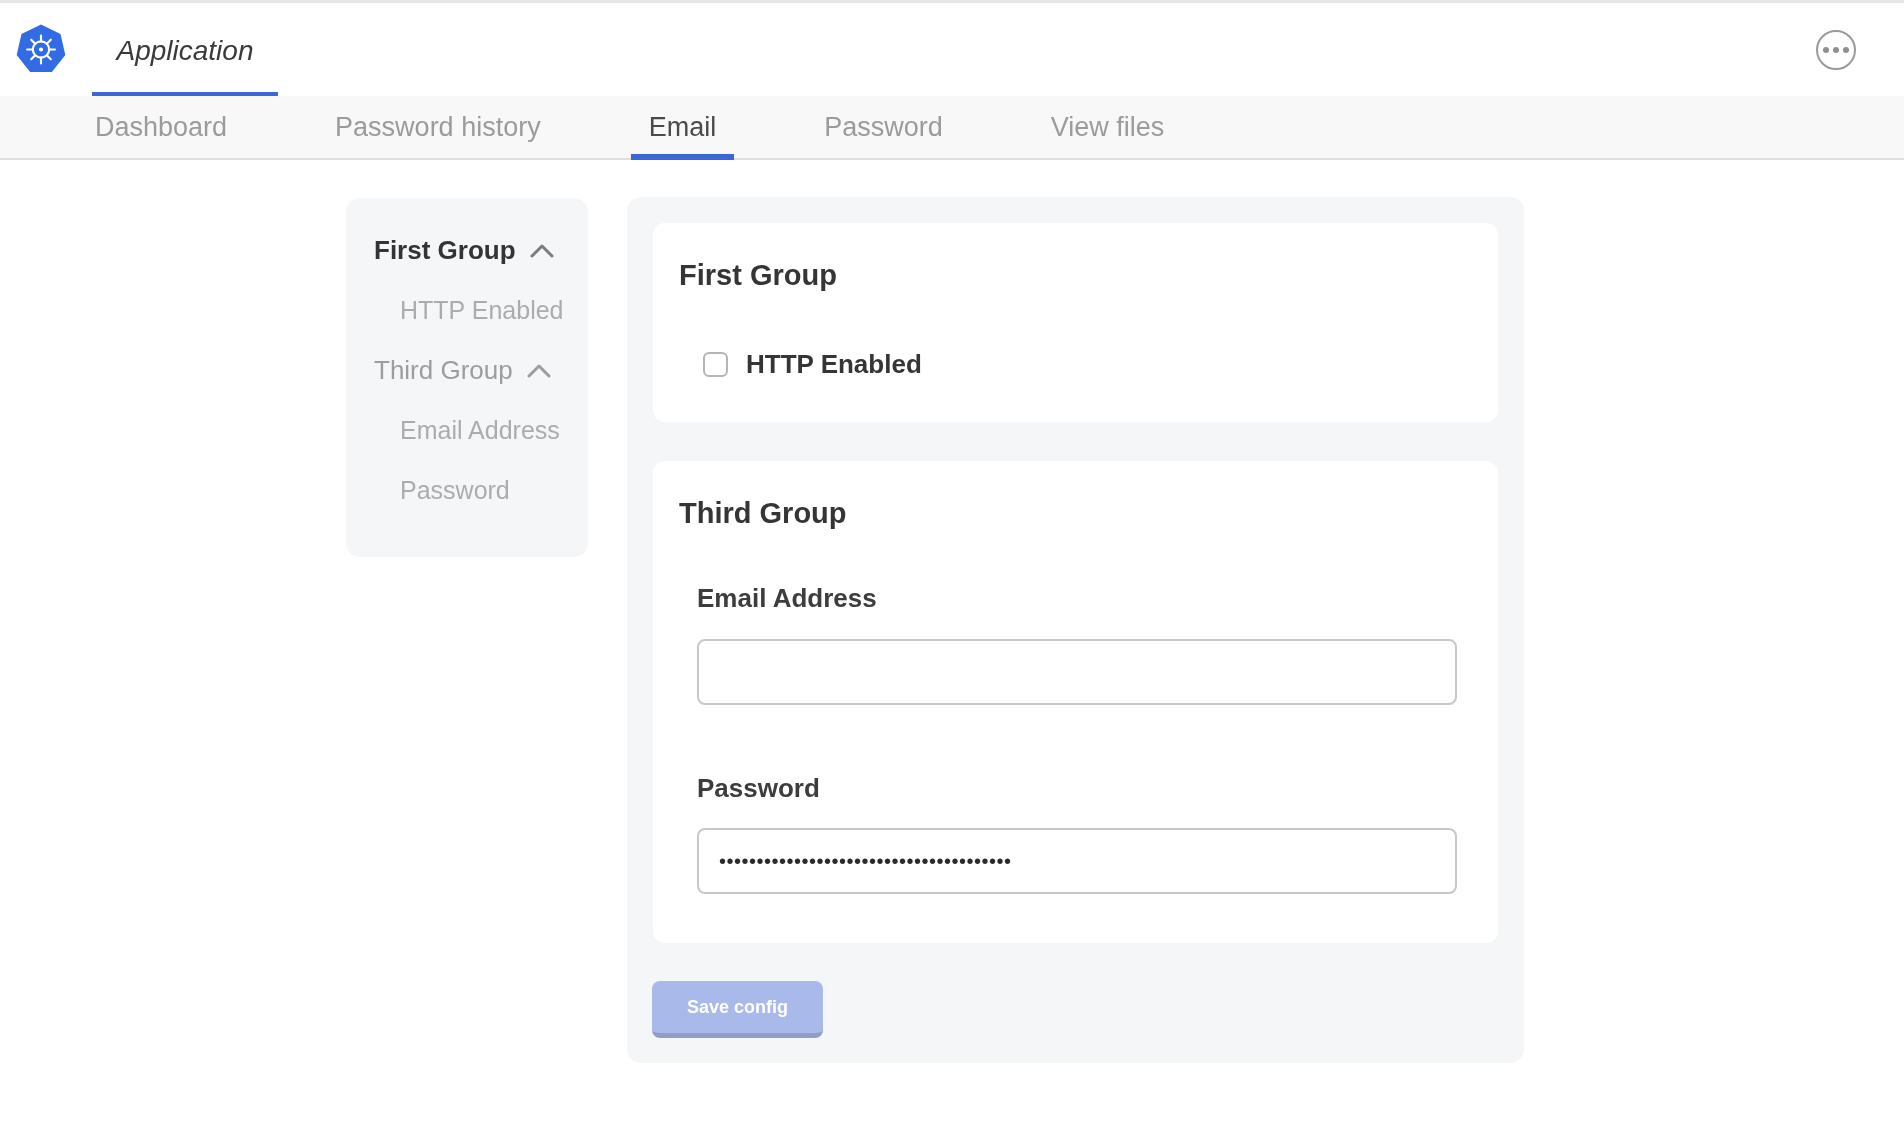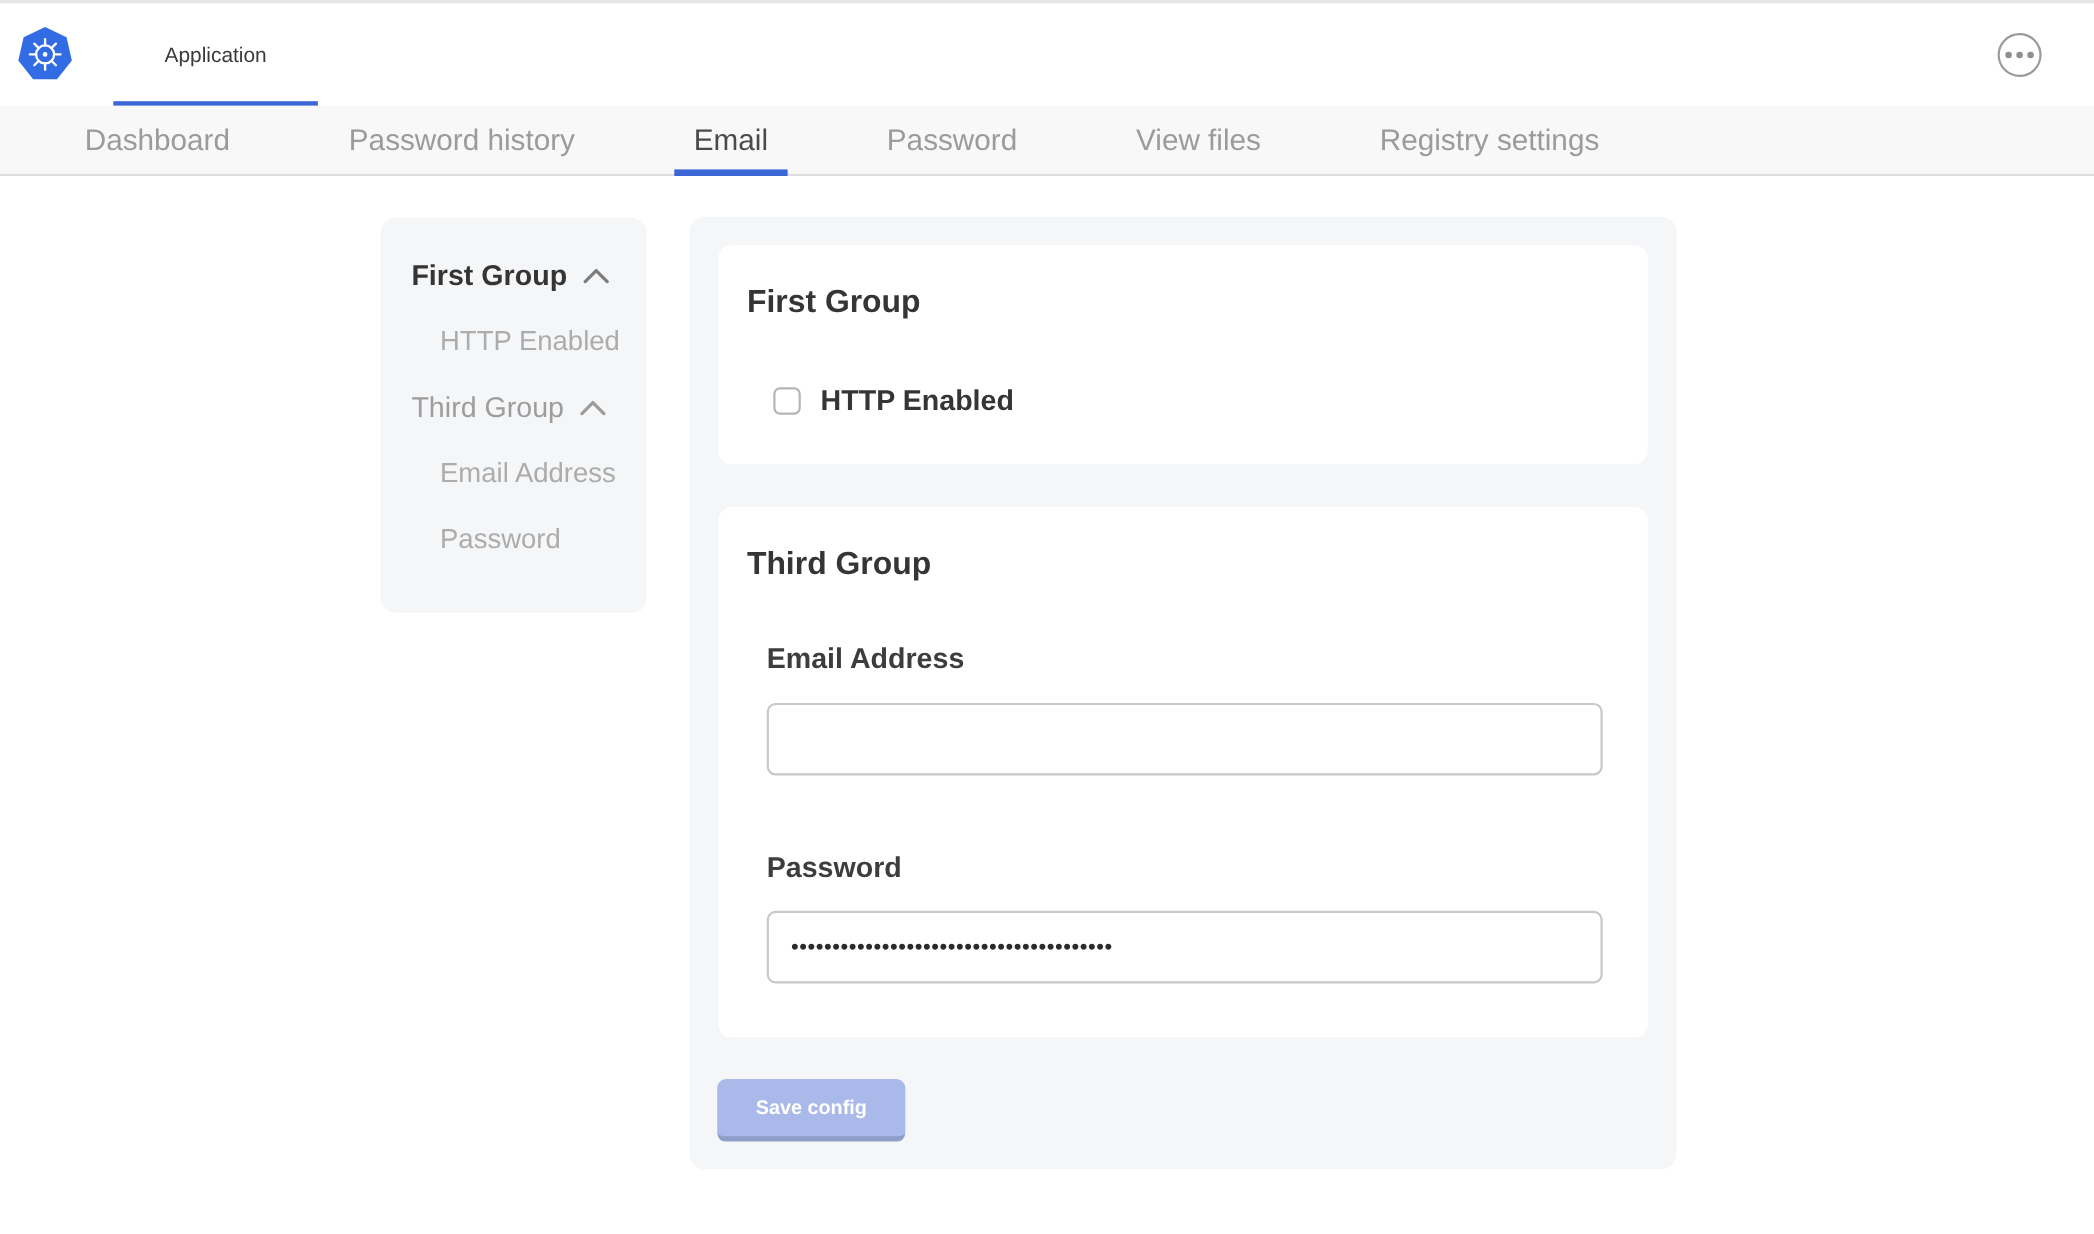--- a/index.html
+++ b/index.html
@@ -4,35 +4,35 @@
 <style>
   * { margin:0; padding:0; box-sizing:border-box; }
   html,body { width:1904px; height:1122px; background:#ffffff;
               font-family:"Liberation Sans", sans-serif; overflow:hidden; }
   .page { position:relative; width:1904px; height:1122px; }
 
   
   .header { position:absolute; left:0; top:0; width:1904px; height:96px;
             background:#ffffff; border-top:3px solid #e6e6e6; }
   .logo { position:absolute; left:16px; top:20px; width:50px; height:53px; }
-  .app-tab { position:absolute; left:103px; top:0; width:186px; height:96px;
+  .app-tab { position:absolute; left:92px; top:0; width:186px; height:96px;
              display:flex; align-items:center; justify-content:center;
-             font-size:19px; color:#3a3a3a; cursor:pointer; }
+             font-size:28px; color:#3a3a3a; cursor:pointer;font-style:italic; }
   .app-tab::after { content:""; position:absolute; left:0; right:0; bottom:0;
                     height:7px; background:#3a66d6; }
   .menu-btn { position:absolute; left:1816px; top:27px; width:40px; height:40px;
               border:2px solid #9a9a9a; border-radius:50%; background:#fff;
               display:flex; align-items:center; justify-content:center; gap:4px;
               cursor:pointer; }
   .menu-btn i { width:6px; height:6px; border-radius:50%; background:#8f8f8f; display:block; }
 
   
   .navbar { position:absolute; left:0; top:96px; width:1904px; height:64px;
             background:#f8f8f9; border-bottom:2px solid #dedede;
-            display:flex; align-items:stretch; padding-left:59px; gap:72px; }
+            display:flex; align-items:stretch; padding-left:77px; gap:72px; }
   .tab { display:flex; align-items:center; padding:0 18px; font-size:27px;
          color:#9b9b9b; cursor:pointer; position:relative; }
   .tab.active { color:#4a4a4a; }
   .tab.active::after { content:""; position:absolute; left:0; right:0; bottom:-2px;
                        height:6px; background:#3a66d6; }
 
   
   .side-panel { position:absolute; left:346px; top:198px; width:242px; height:359px;
                 background:#f5f6f8; border-radius:14px; padding-top:22px; }
   .side-item { height:60px; display:flex; align-items:center; cursor:pointer; }
@@ -96,21 +96,20 @@
       <i></i>
     </div>
   </div>
 
   <div class="navbar">
     <div class="tab">Dashboard</div>
     <div class="tab">Password history</div>
     <div class="tab active">Email</div>
     <div class="tab">Password</div>
     <div class="tab">View files</div>
-    <div class="tab">Registry settings</div>
   </div>
 
   <div class="side-panel">
     <div class="side-item side-group active">
       <span>First Group</span>
       <svg class="chev" width="24" height="15" viewBox="0 0 24 15">
         <polyline points="2,13 12,3 22,13" fill="none" stroke="#7d7d7d" stroke-width="3" stroke-linecap="round" stroke-linejoin="round"></polyline>
       </svg>
     </div>
     <div class="side-item side-child">

